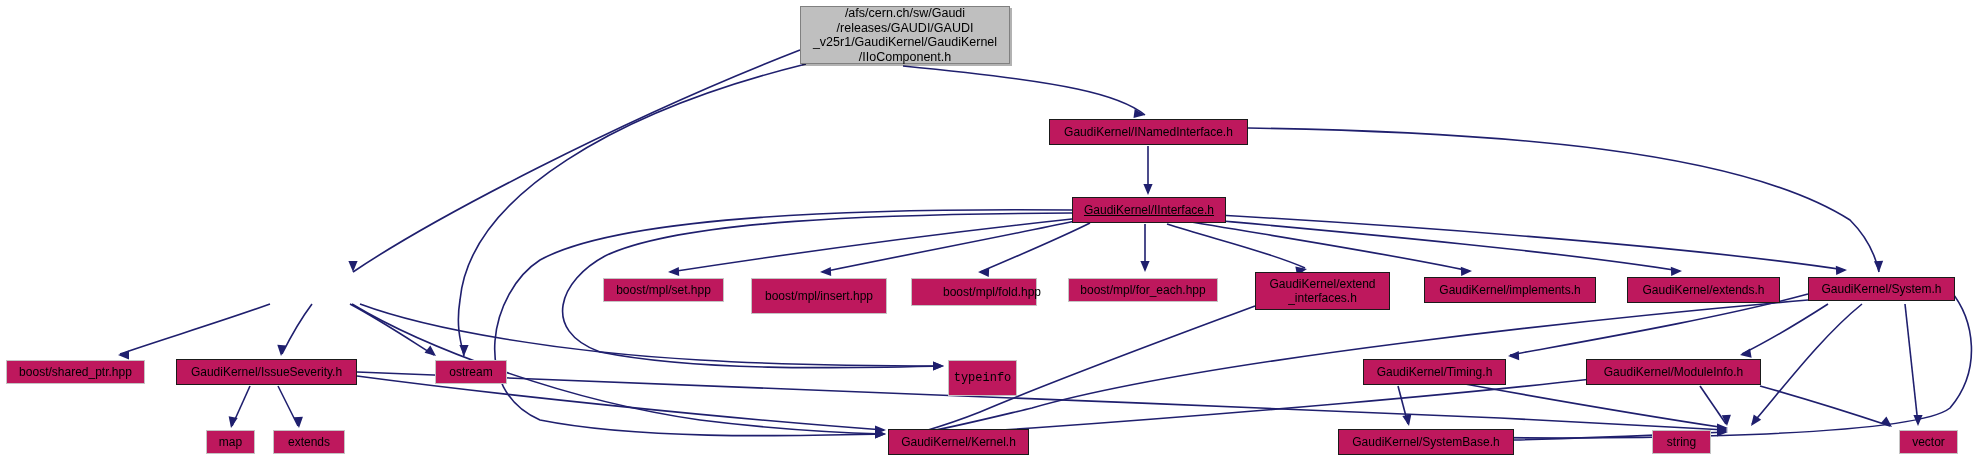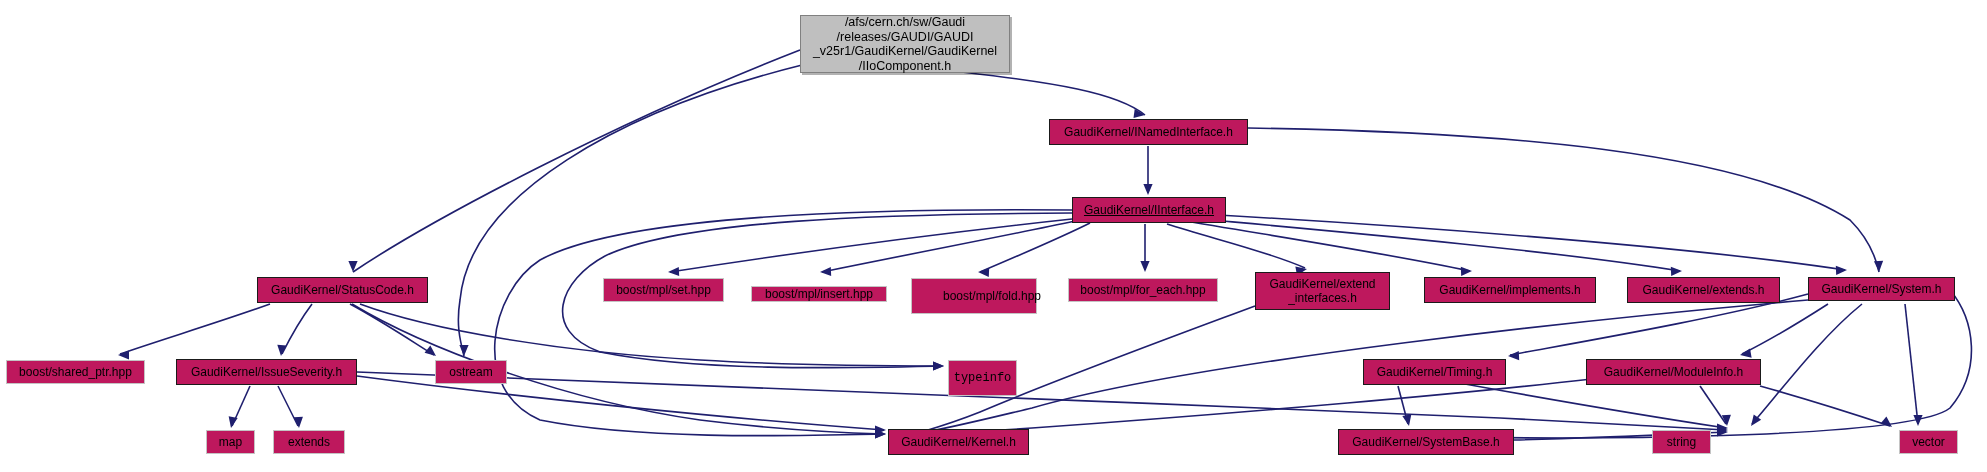--- a/index.html
+++ b/index.html
@@ -204,30 +204,29 @@
       </g>
       <g>
         <path class="edge-path" d="M 1255,306 C 1180,334 1060,378 980,412 C 950,424 928,430 918,433" stroke="#1f1f6e"></path>
         <polygon class="arrow-head" points="916,434 927,429.4 927,438.6" fill="#1f1f6e"></polygon>
       </g>
       <g>
         <path class="edge-path" d="M 1514,440 C 1600,438 1680,434 1726,432" stroke="#1f1f6e"></path>
         <polygon class="arrow-head" points="1728,432 1717,436.6 1717,427.4" fill="#1f1f6e"></polygon>
       </g>
     </svg>
-<div class="node root" style="left: 800px; top: 6px; width: 210px; height: 58px; margin-top: 9px;">/afs/cern.ch/sw/Gaudi
+<div class="node root" style="left: 800px; top: 6px; width: 210px; height: 58px;">/afs/cern.ch/sw/Gaudi
 /releases/GAUDI/GAUDI
 _v25r1/GaudiKernel/GaudiKernel
 /IIoComponent.h</div>
     <div class="node emph" style="left: 1049px; top: 119px; width: 199px; height: 26px;">GaudiKernel/INamedInterface.h</div>
     <div class="node emph" style="left: 1072px; top: 197px; width: 154px; height: 26px; text-decoration: underline;">GaudiKernel/IInterface.h</div>
-    <div class="node emph" style="left: 257px; top: 277px; width: 171px; height: 26px;">GaudiKernel/StatusCode.h</div>
     <div class="node" style="left: 603px; top: 278px; width: 121px; height: 24px;">boost/mpl/set.hpp</div>
-    <div class="node" style="left: 751px; top: 286px; width: 136px; height: 16px;">boost/mpl/insert.hpp</div>
-    <div class="node" style="left: 911px; top: 278px; width: 126px; height: 36px; padding-left: 36px;">boost/mpl/fold.hpp</div>
+    <div class="node" style="left: 751px; top: 278px; width: 136px; height: 36px;">boost/mpl/insert.hpp</div>
+    <div class="node" style="left: 911px; top: 278px; width: 126px; height: 28px; padding-left: 36px;">boost/mpl/fold.hpp</div>
     <div class="node" style="left: 1068px; top: 278px; width: 150px; height: 24px;">boost/mpl/for_each.hpp</div>
     <div class="node emph" style="left: 1255px; top: 272px; width: 135px; height: 38px;">GaudiKernel/extend
 _interfaces.h</div>
     <div class="node emph" style="left: 1424px; top: 277px; width: 172px; height: 26px;">GaudiKernel/implements.h</div>
     <div class="node emph" style="left: 1627px; top: 277px; width: 153px; height: 26px;">GaudiKernel/extends.h</div>
     <div class="node emph" style="left: 1808px; top: 277px; width: 147px; height: 24px;">GaudiKernel/System.h</div>
     <div class="node" style="left: 6px; top: 360px; width: 139px; height: 24px;">boost/shared_ptr.hpp</div>
     <div class="node emph" style="left: 176px; top: 359px; width: 181px; height: 26px;">GaudiKernel/IssueSeverity.h</div>
     <div class="node" style="left: 435px; top: 360px; width: 72px; height: 24px;">ostream</div>
     <div class="node" style="left: 948px; top: 360px; width: 69px; height: 36px; font-family: Liberation Mono, monospace;">typeinfo</div>

